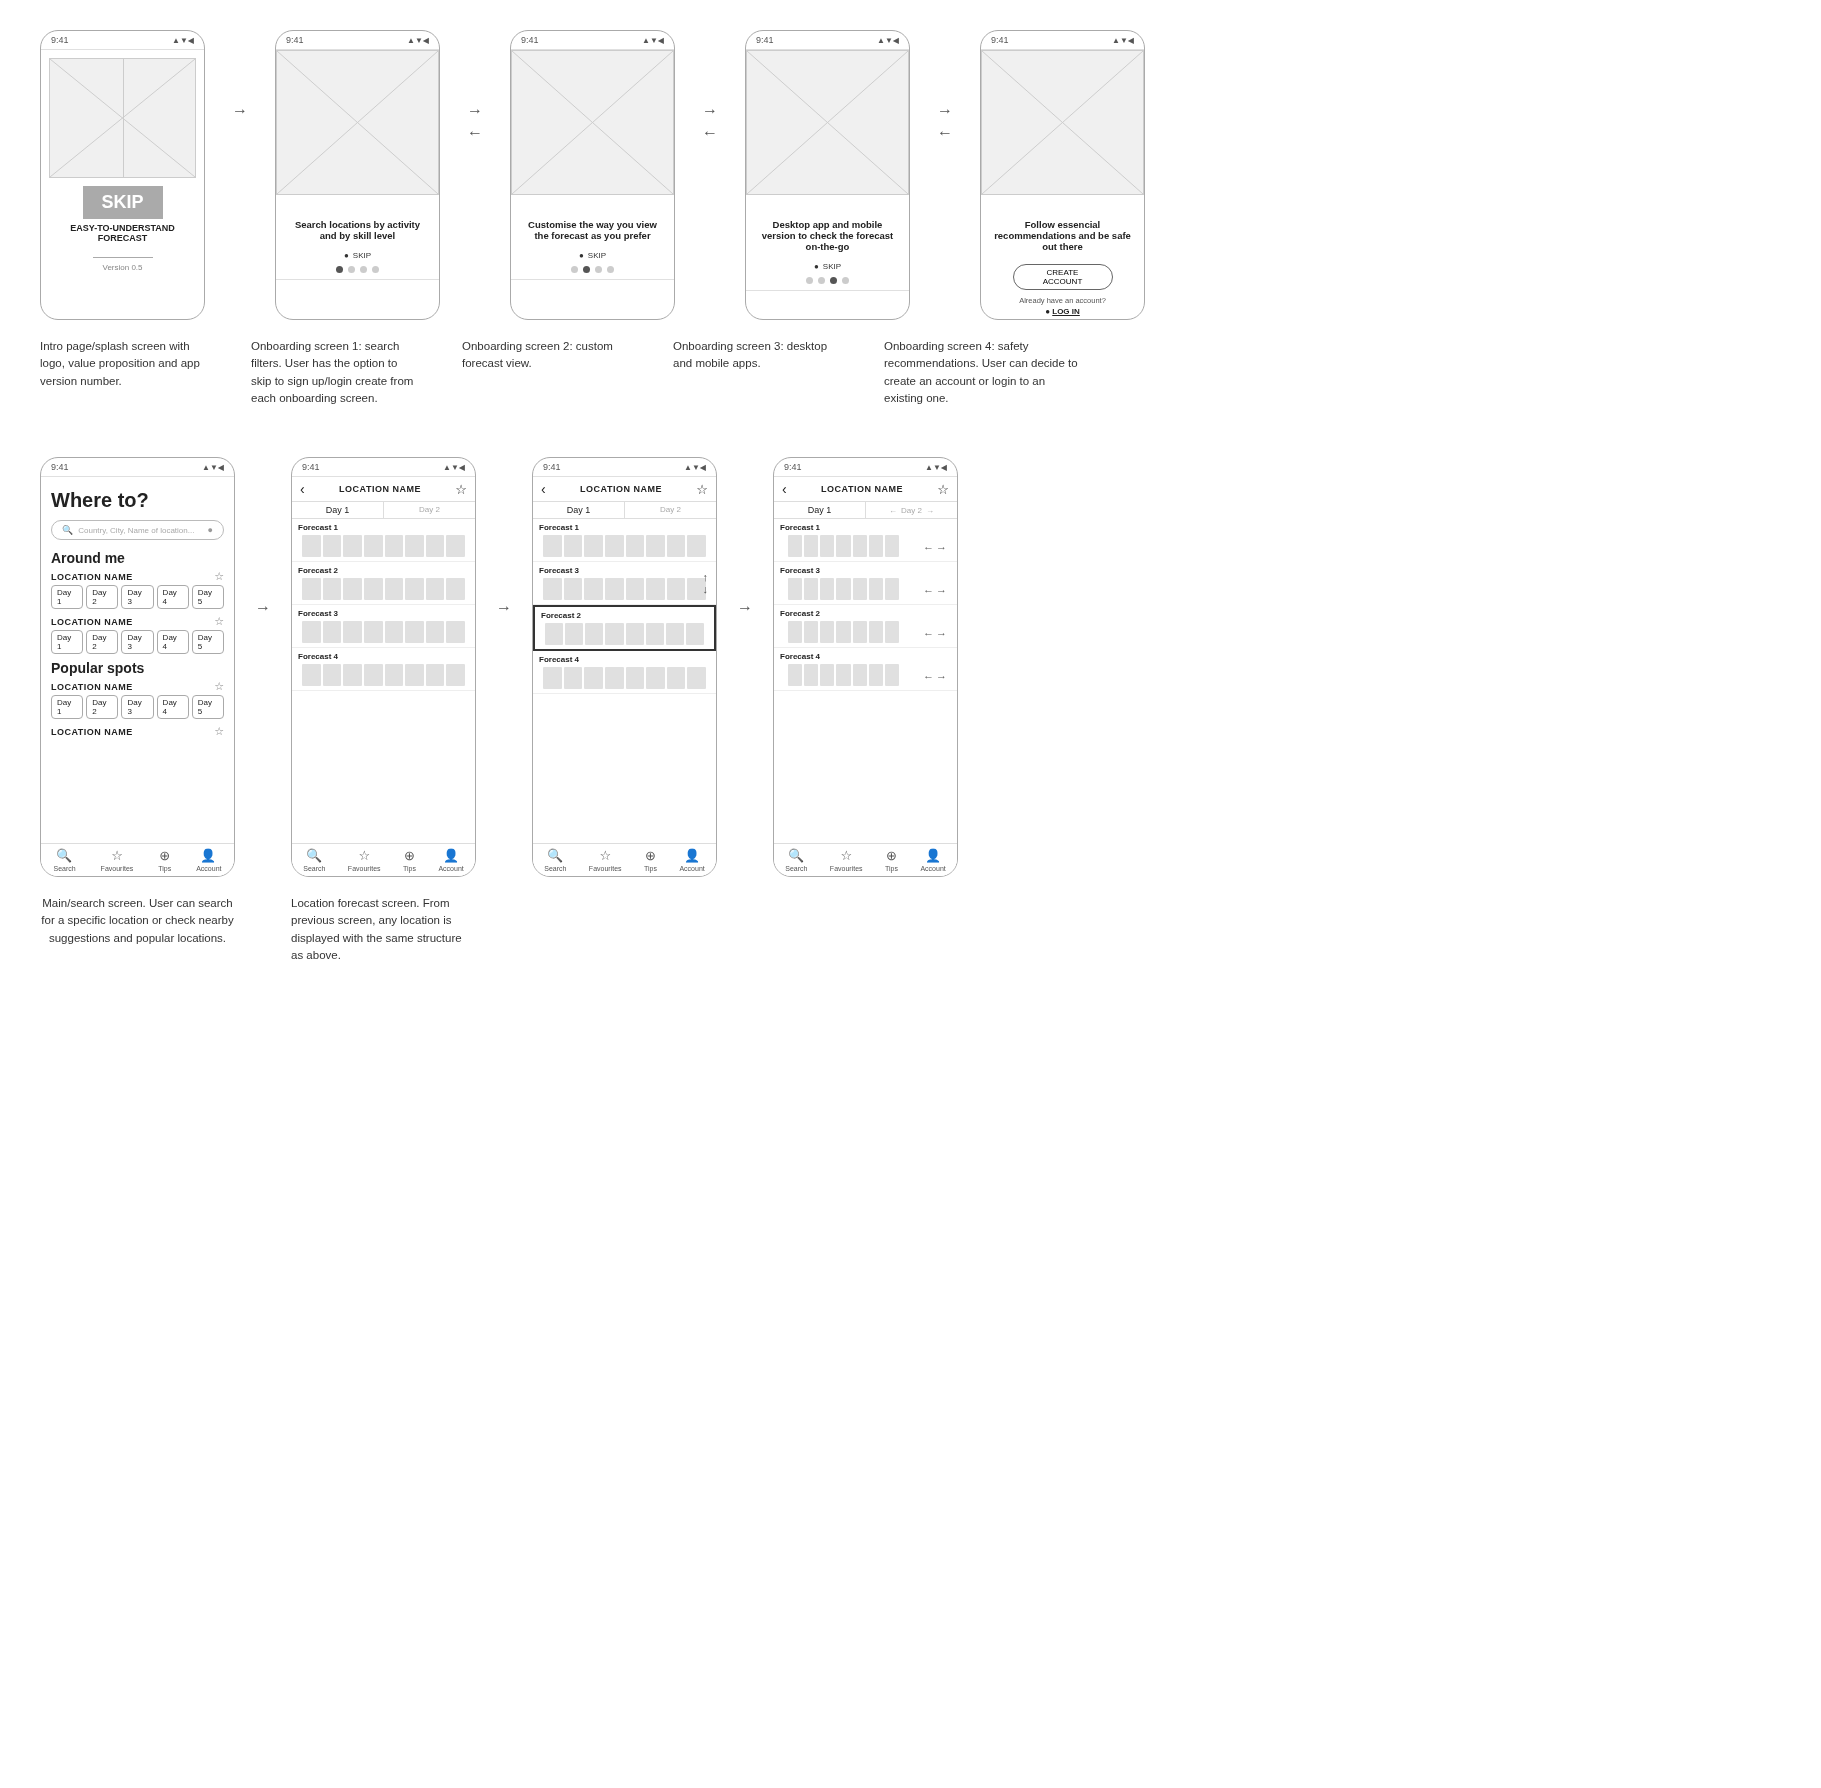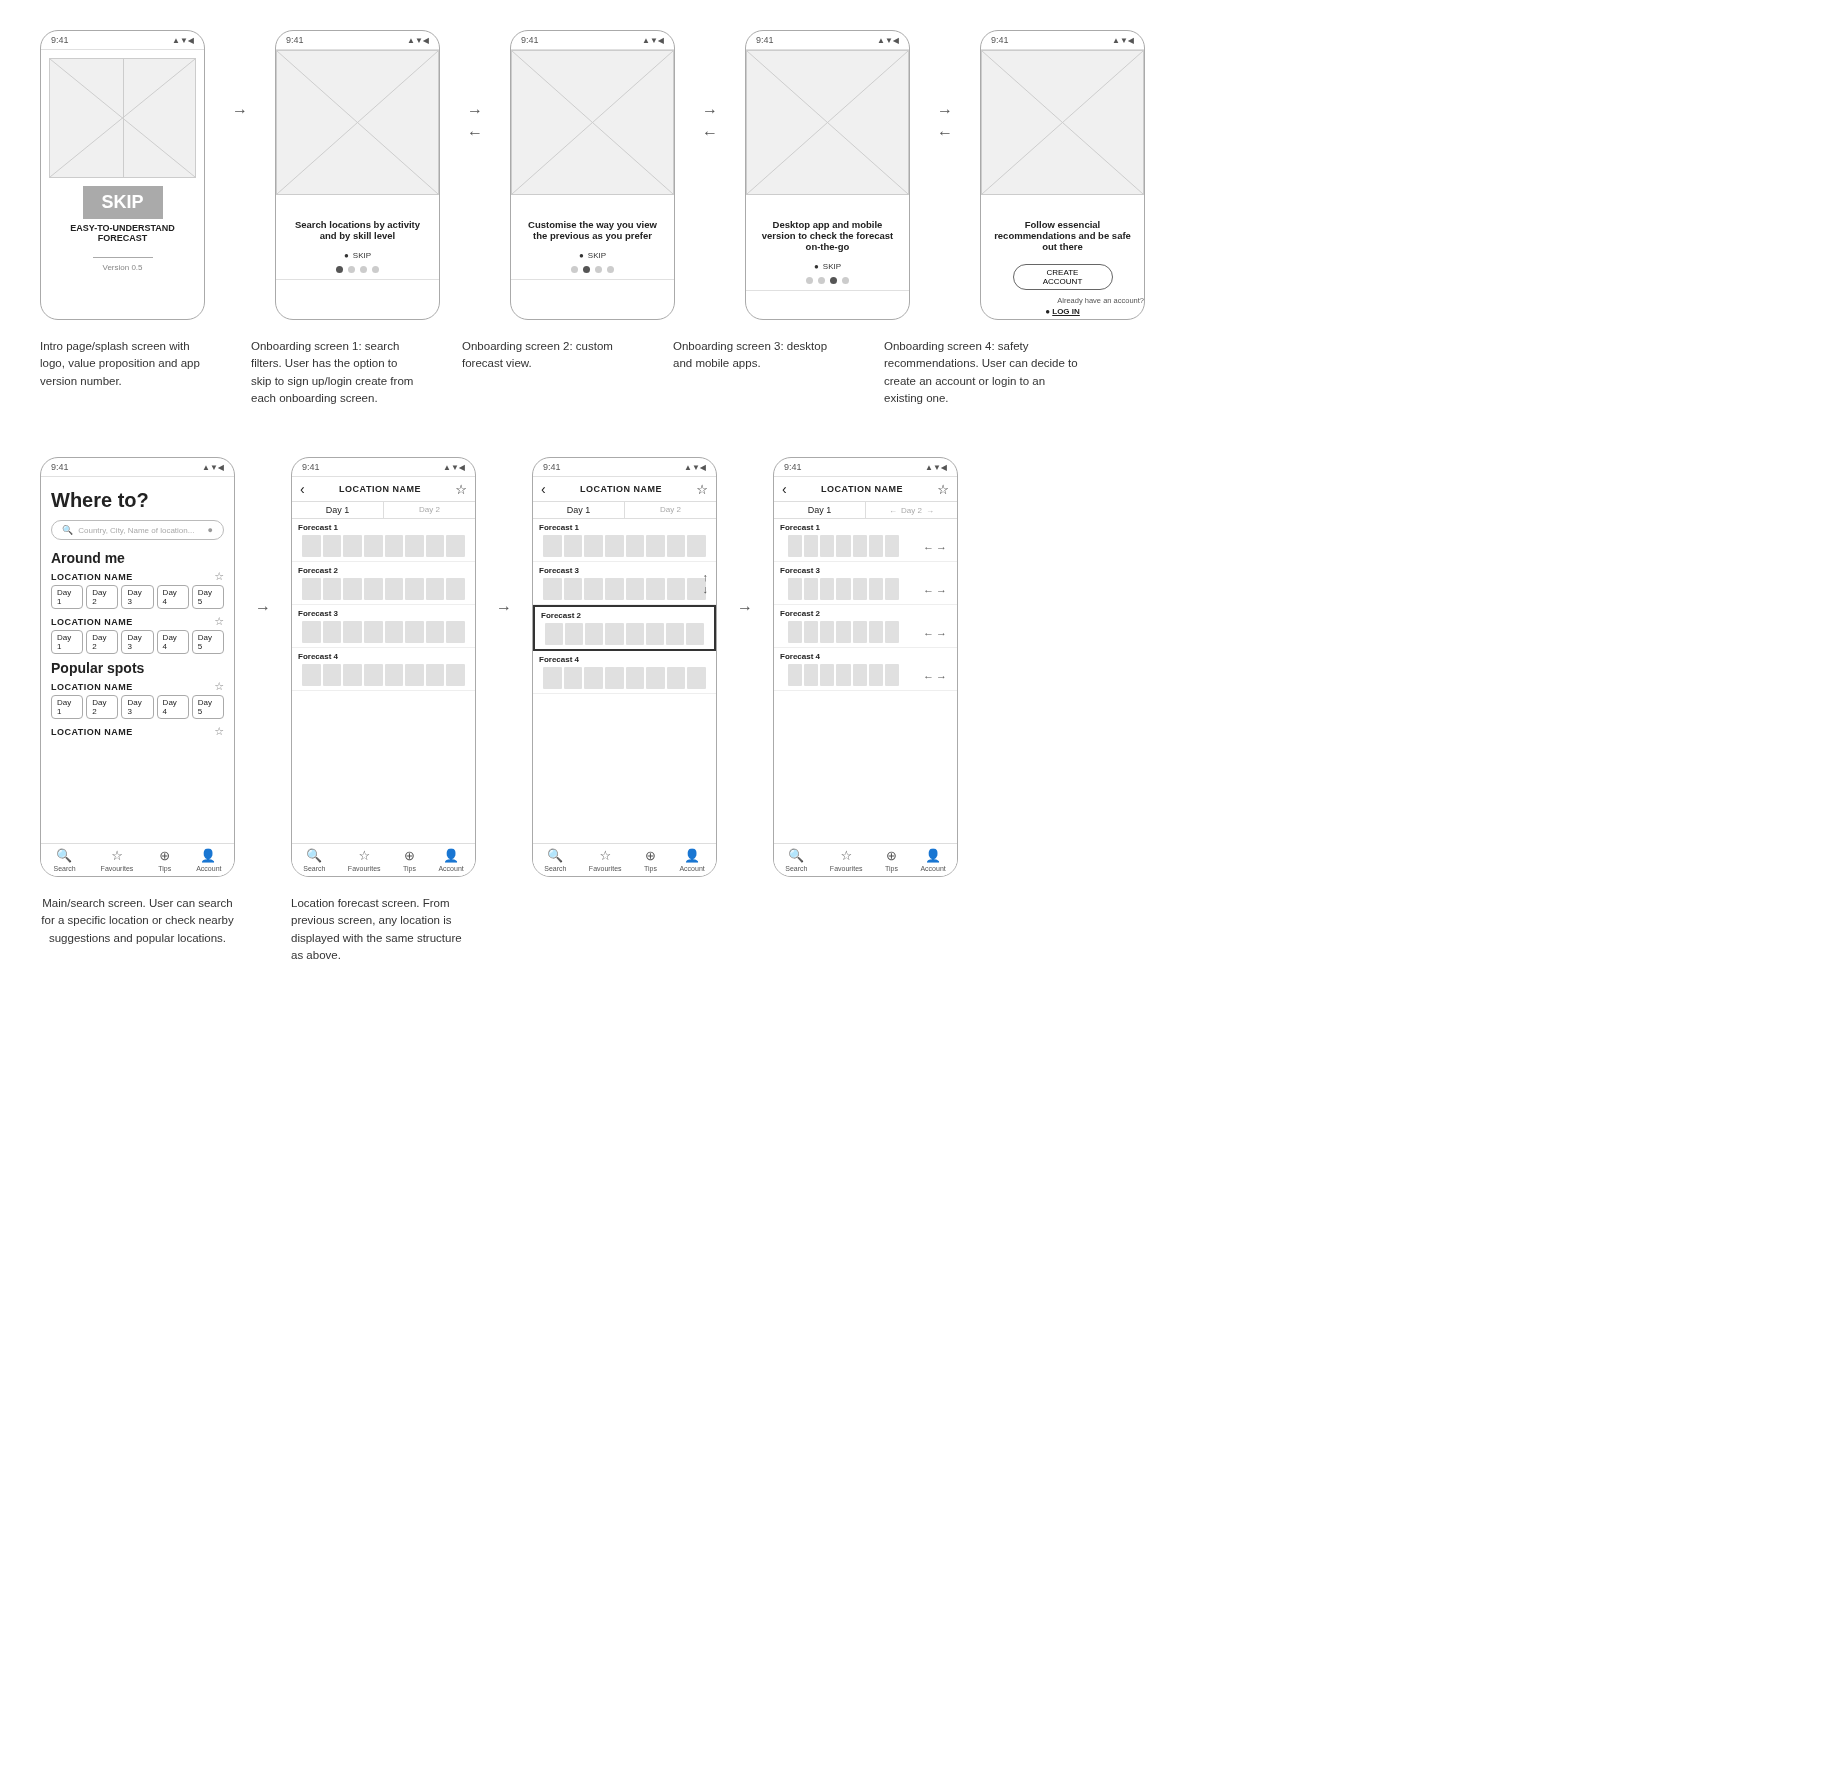--- a/index.html
+++ b/index.html
@@ -171,21 +171,21 @@
       text-align: center;
       margin: 2px 0;
     }
     .login-link {
       font-weight: bold;
       text-decoration: underline;
       font-size: 8px;
     }
     .already-text {
       font-size: 7.5px;
-      text-align: right;
+      text-align: center;
       color: #555;
     }
 
     
     .arrow-container {
       display: flex;
       flex-direction: column;
       justify-content: center;
       align-items: center;
       width: 30px;
@@ -468,21 +468,21 @@
       <div class="phone-status-bar">
         <span>9:41</span>
         <span class="phone-status-icons">▲▼◀</span>
       </div>
       <div class="onboard-image cross-placeholder">
         <svg viewBox="0 0 165 145" preserveAspectRatio="none">
           <line x1="0" y1="0" x2="165" y2="145" stroke="#ccc" stroke-width="1"></line>
           <line x1="165" y1="0" x2="0" y2="145" stroke="#ccc" stroke-width="1"></line>
         </svg>
       </div>
-      <div class="onboard-text">Customise the way you view the previous as you prefer</div>
+      <div class="onboard-text">Customise the way you view the forecast as you prefer</div>
       <div class="onboard-skip">
         <span>●</span>
         <span>SKIP</span>
       </div>
       <div class="dot-nav">
         <div class="dot"></div>
         <div class="dot active"></div>
         <div class="dot"></div>
         <div class="dot"></div>
       </div>

